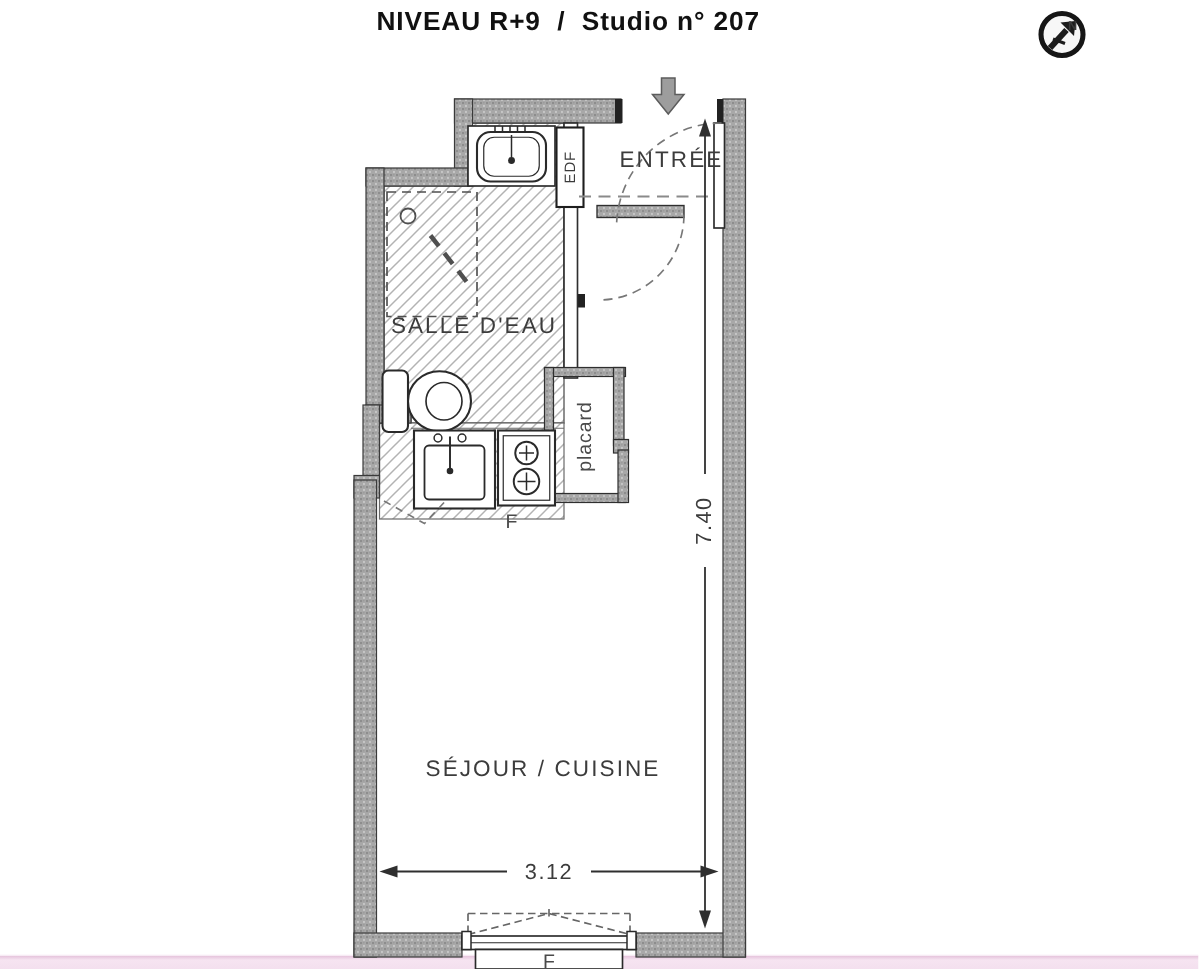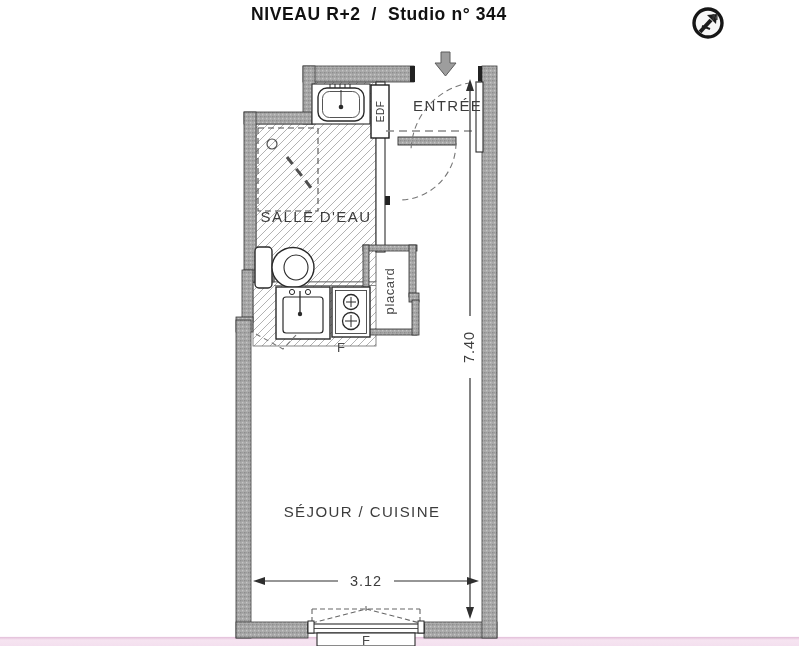--- a/index.html
+++ b/index.html
@@ -19,21 +19,21 @@
   text{fill:#3a3a3a;}
   .room-label{font-size:15px;letter-spacing:1.4px;fill:#3c3c3c;}
   .dim-label{font-size:14.5px;letter-spacing:1px;fill:#3c3c3c;}
   .small-label{font-size:13px;fill:#4a4a4a;}
 </style>
 </head>
 <body>
 
 <div id="footer-strip"></div>
 
-<div id="plan-title">NIVEAU R+2  /  Studio n° 344</div>
+<div id="plan-title">NIVEAU R+9  /  Studio n° 207</div>
 
 <svg width="799" height="646" viewBox="0 0 799 646">
   <defs>
     <pattern id="wallTex" width="4" height="4" patternUnits="userSpaceOnUse">
       <rect width="4" height="4" fill="#a8a8a8"></rect>
       <rect x="0" y="0" width="1.4" height="1.4" fill="#8d8d8d"></rect>
       <rect x="2" y="2" width="1.3" height="1.3" fill="#c6c6c6"></rect>
       <rect x="2" y="0" width="1" height="1" fill="#9b9b9b"></rect>
     </pattern>
     <pattern id="hatch" width="8" height="8" patternUnits="userSpaceOnUse">

